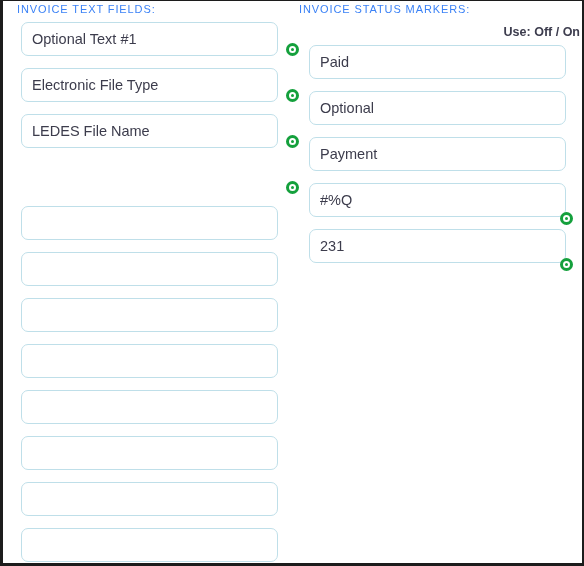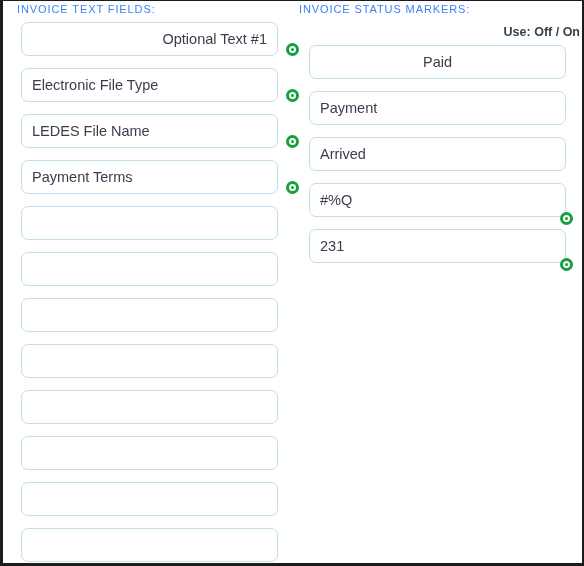--- a/index.html
+++ b/index.html
@@ -139,34 +139,33 @@
   .status-icon.corner { left: 251px; top: 29px; }
 </style>
 </head>
 <body>
 
 <div id="page">
 
   <div class="panel" id="left-panel">
     <div class="panel-header">INVOICE TEXT FIELDS:</div>
     <div class="field-list" id="left-field-list">
-        <div class="field-row" style="top: 21px; text-align: right;">
+        <div class="field-row" style="top: 21px;">
           <div class="field-box">Optional Text #1</div>
           <span class="status-icon side"></span>
         </div>
         <div class="field-row" style="top: 67px; padding-left: 36px;">
           <div class="field-box">Electronic File Type</div>
           <span class="status-icon side"></span>
         </div>
         <div class="field-row" style="top: 113px; padding-left: 48px;">
           <div class="field-box">LEDES File Name</div>
           <span class="status-icon side"></span>
         </div>
         <div class="field-row" style="top: 159px;">
-          <div class="field-box">Payment Terms</div>
           <span class="status-icon side"></span>
         </div>
         <div class="field-row" style="top: 205px;">
           <div class="field-box"></div>
         </div>
         <div class="field-row" style="top: 251px;">
           <div class="field-box"></div>
         </div>
         <div class="field-row" style="top: 297px;">
           <div class="field-box"></div>
@@ -194,28 +193,28 @@
 
     <div class="toggle-row">
       <span class="toggle-label">Use: Off / On</span>
       <span class="toggle-knob">
         <span class="shadow"></span>
         <span class="dot"></span>
       </span>
     </div>
 
     <div class="field-list" id="right-field-list">
-        <div class="field-row" style="top: 44px; text-align: center;">
+        <div class="field-row" style="top: 44px;">
           <div class="field-box">Paid</div>
         </div>
         <div class="field-row" style="top: 90px;">
+          <div class="field-box">Optional</div>
+        </div>
+        <div class="field-row" style="top: 136px;">
           <div class="field-box">Payment</div>
-        </div>
-        <div class="field-row" style="top: 136px;">
-          <div class="field-box">Arrived</div>
         </div>
         <div class="field-row" style="top: 182px;">
           <div class="field-box">#%Q</div>
           <span class="status-icon corner"></span>
         </div>
         <div class="field-row" style="top: 228px;">
           <div class="field-box">231</div>
           <span class="status-icon corner"></span>
         </div>
       </div>

